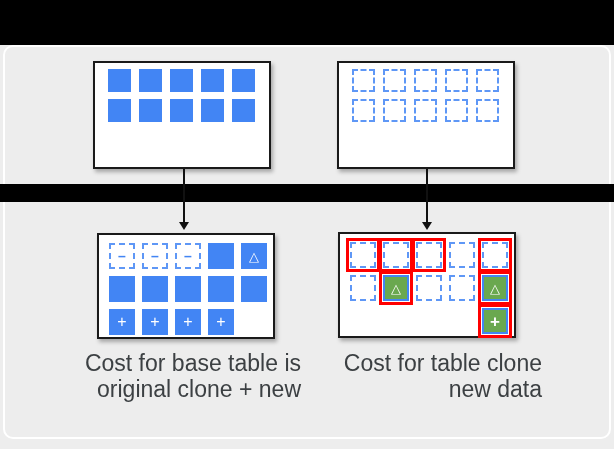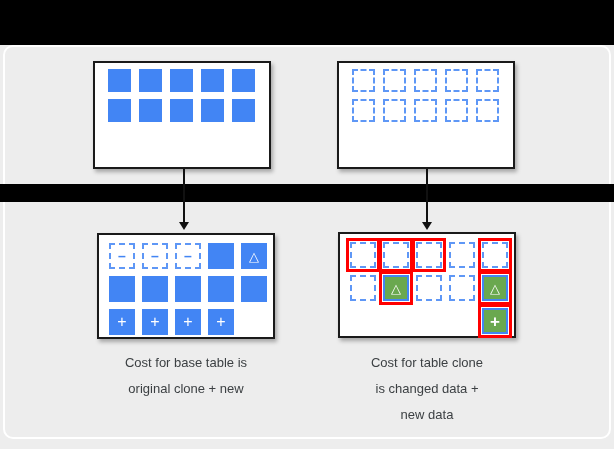--- a/index.html
+++ b/index.html
@@ -52,22 +52,22 @@
   
   .arrow-line{position:absolute;width:2px;background:#111;z-index:6;}
   .arrow-line.left{left:183px;top:169px;height:53px;}
   .arrow-line.right{left:426px;top:169px;height:53px;}
   .arrow-head{position:absolute;width:0;height:0;z-index:6;
       border-left:5px solid transparent;border-right:5px solid transparent;border-top:8px solid #111;}
   .arrow-head.left{left:179px;top:222px;}
   .arrow-head.right{left:422px;top:222px;}
 
   
-  .caption{position:absolute;width:230px;text-align:center;color:var(--text);
-           font-size:13px;line-height:26px;z-index:3;}
+  .caption{position:absolute;width:230px;text-align:right;color:var(--text);
+           font-size:23px;line-height:26px;z-index:3;}
   .caption-left{left:71px;top:350px;}
   .caption-right{left:312px;top:350px;}
 </style>
 </head>
 <body>
 
 <div class="stage">
 
   <div class="card"></div>
 
@@ -149,17 +149,16 @@
       </div>
   </div>
 
   <div class="caption caption-left">
     <div>Cost for base table is</div>
     <div>original clone + new</div>
   </div>
 
   <div class="caption caption-right">
     <div>Cost for table clone</div>
-    <div>is changed data +</div>
     <div>new data</div>
   </div>
 
 </div>
 
 </body></html>

